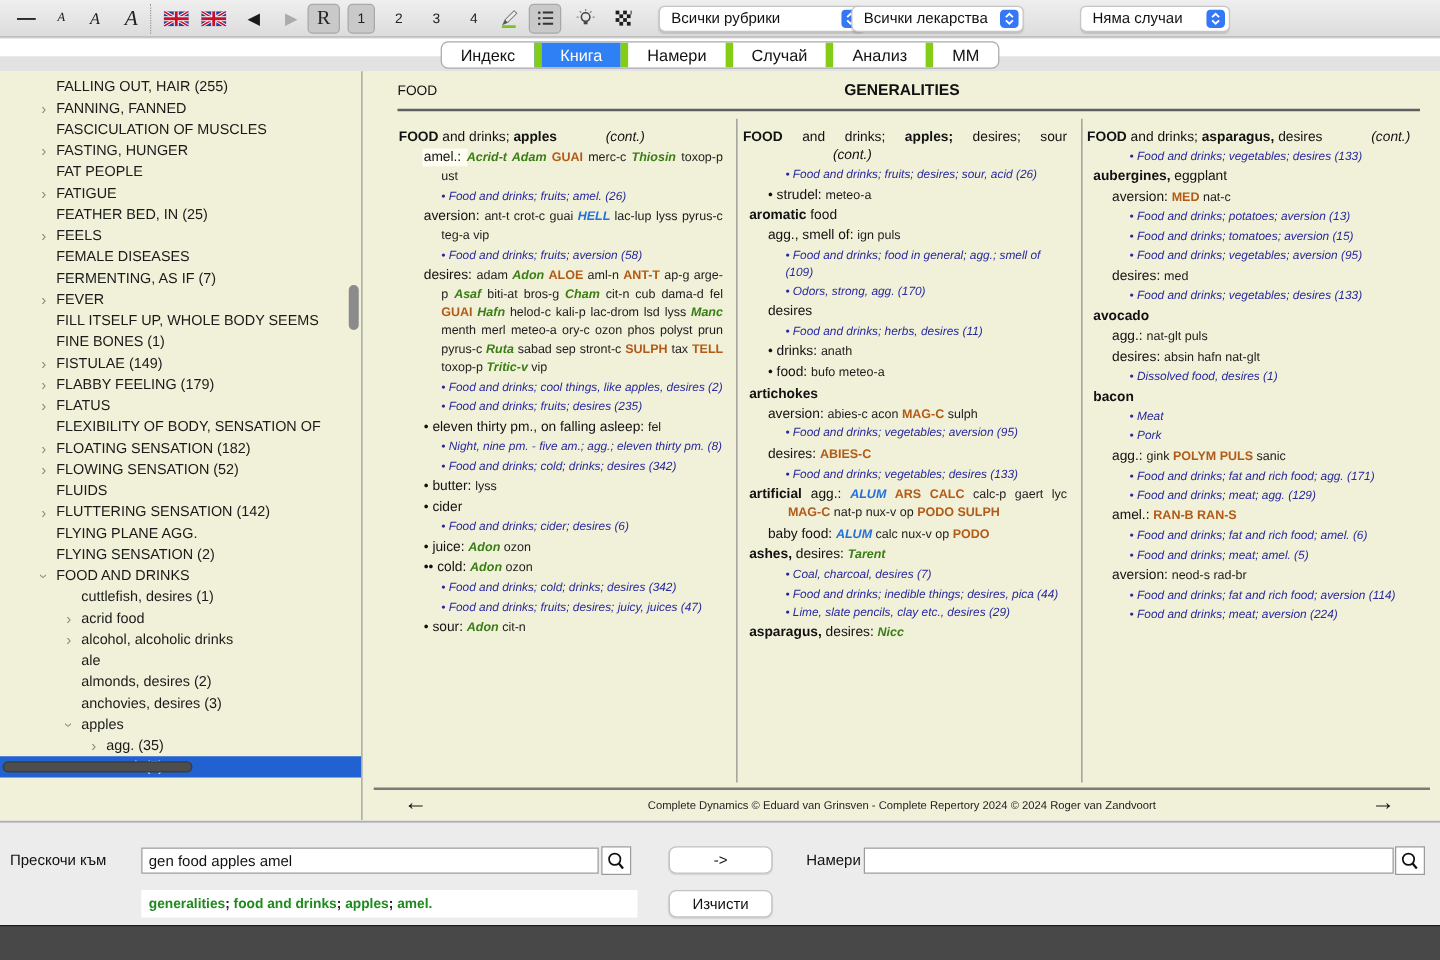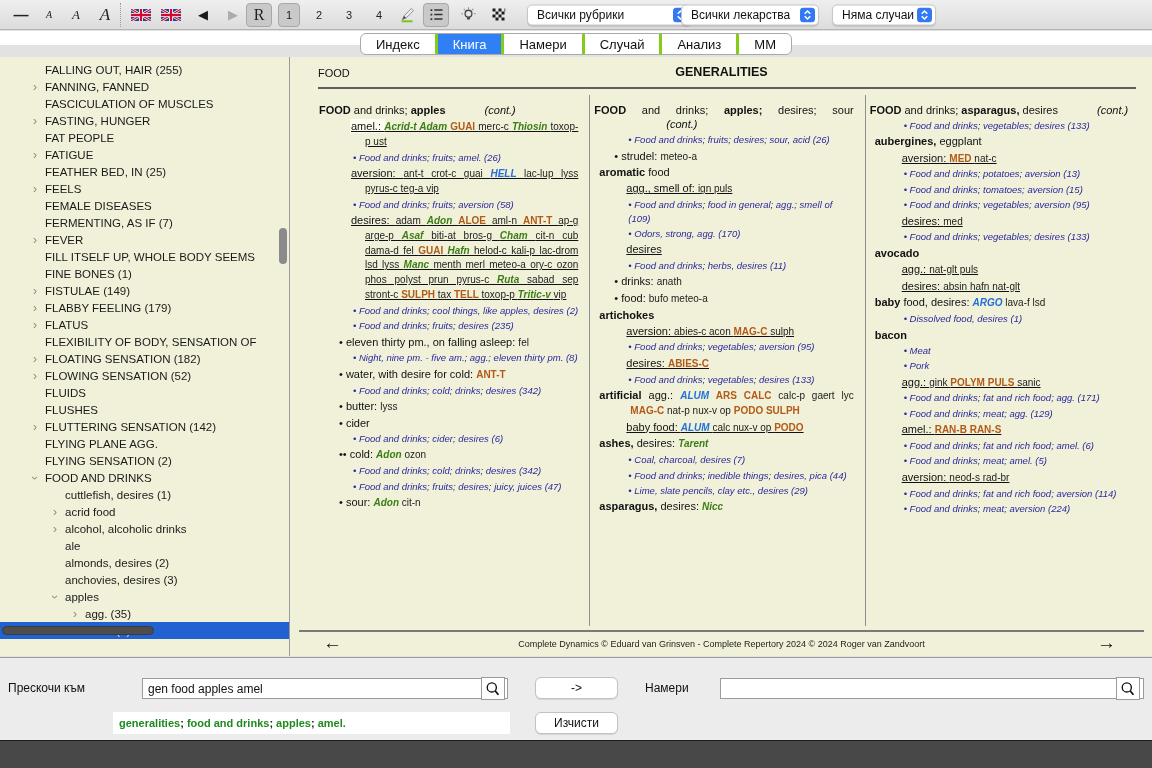--- a/index.html
+++ b/index.html
@@ -24,21 +24,21 @@
   .numb { font-size:11px; }
   .dd { height:21px; background:#fff; border:1px solid #c6c6c6; border-radius:5px;
     box-shadow:0 1px 1px rgba(0,0,0,.12); display:flex; align-items:center;
     justify-content:space-between; padding:0 3px 0 9px; font-size:12px; color:#111; }
 
   
   .tabbar { position:absolute; top:31px; left:0; right:0; height:14px; background:#fff; }
   .tabwrap { position:absolute; left:50%; top:2px; transform:translateX(-50%); display:flex;
     border:1px solid #a9a9a9; border-radius:6px; overflow:hidden; height:22px; background:#fff; }
   .tab { padding:0 15px; font-size:13px; color:#111; display:flex; align-items:center;
-    border-left:3px solid #84cc16; }
+    border-left:6px solid #84cc16; }
   .tab:first-child { border-left:none; }
   .tab.active { background:#2f7ff5; color:#fff; }
 
   
   .main { position:absolute; top:57px; left:0; right:0; height:599px; background:#f1f1da; }
 
   .sidebar { position:absolute; left:0; top:0; width:290px; height:100%;
     background:#f1f1da; border-right:1px solid #9a9a9a; overflow:hidden; }
   .srow { position:relative; height:17px; display:flex; align-items:center;
     white-space:nowrap; font-size:11.5px; color:#1a1a1a; }
@@ -57,21 +57,21 @@
   .book-title { position:absolute; left:0; right:0; top:8px; text-align:center;
     font-size:12.5px; font-weight:bold; color:#111; }
   .book-rule { position:absolute; top:30px; left:27px; right:16px; height:2px; background:#5f5f5f; }
   .bcols { position:absolute; top:38px; left:24px; right:12px; bottom:30px; display:flex; }
   .bcol { flex:1 1 0; padding:8px 11px 0 4px; overflow:hidden; border-right:1px solid #8f8f8f; }
   .bcol:last-child { border-right:none; }
 
   .p { margin-bottom:2px; line-height:1.28; font-size:11px; color:#111; }
   .p.h  { padding-left:36px; text-indent:-36px; text-align:justify; }
   .p.h2 { margin-left:5px; padding-left:31px; text-indent:-31px; text-align:justify; }
-  .p.s  { margin-left:32px; padding-left:14px; text-indent:-14px; text-align:justify;text-decoration:underline; }
+  .p.s  { margin-left:20px; padding-left:14px; text-indent:-14px; text-align:justify; }
   .p.b  { margin-left:20px; padding-left:14px; text-indent:-14px; }
   .p.r  { margin-left:34px; line-height:1.22; }
   .t-b { font-weight:bold; }
   .t-i { font-style:italic;padding-left:36px; }
   .t-l { font-size:11px; }
   .t-lh { font-size:11px; background:#fefef2; box-shadow:0 0 0 1px #fefef2; }
   .t-r1 { font-size:10px; color:#1c1c1c; }
   .t-r2 { font-size:10px; color:#3a7d15; font-weight:bold; font-style:italic; }
   .t-r3 { font-size:10px; color:#b25a17; font-weight:bold; }
   .t-r4 { font-size:10px; color:#2470da; font-weight:bold; font-style:italic; }
@@ -81,21 +81,21 @@
   .book-footer { position:absolute; bottom:7px; left:0; right:0; text-align:center;
     font-size:9px; color:#222; }
   .nav-arrow { position:absolute; bottom:2px; font-size:19px; font-weight:bold; color:#111; }
   .nav-prev { left:32px; } .nav-next { right:36px; }
 
   
   .bottom { position:absolute; top:657px; left:0; right:0; height:100px;
     background:#ececec; border-top:1px solid #9c9c9c; }
   .blabel { position:absolute; font-size:12px; color:#111; }
   .binput { position:absolute; height:21px; background:#fff; border:1px solid #9b9b9b;
-    font-size:12px; font-family:"Liberation Sans",sans-serif; padding:0 5px; color:#111;margin-left:29px; }
+    font-size:12px; font-family:"Liberation Sans",sans-serif; padding:0 5px; color:#111; }
   .magbtn { position:absolute; width:24px; height:23px; background:#fff;
     border:1px solid #9b9b9b; display:flex; align-items:center; justify-content:center; }
   .rbtnw { position:absolute; height:22px; background:#fff; border:1px solid #c2c2c2;
     border-radius:6px; box-shadow:0 1px 1px rgba(0,0,0,.1); font-size:12px; color:#111;
     display:flex; align-items:center; justify-content:center; }
   .bcrumb { position:absolute; left:113px; top:54px; width:397px; height:22px; background:#fff;
     font-size:11px; font-weight:bold; line-height:22px; padding-left:6px; white-space:nowrap; overflow:hidden; }
   .bc-part { color:#1e8a1e; }
   .bc-sep { color:#222; }
 
@@ -196,21 +196,21 @@
         </svg>
     </div>
     <div class="dd" style="left:681px;width:138px">
       <span>Всички лекарства</span>
       <svg width="15" height="15" viewBox="0 0 14 14">
           <rect width="14" height="14" rx="3.5" fill="#3478f6"></rect>
           <path d="M4.4,5.8 7,3.3 9.6,5.8" fill="none" stroke="#fff" stroke-width="1.5"></path>
           <path d="M4.4,8.2 7,10.7 9.6,8.2" fill="none" stroke="#fff" stroke-width="1.5"></path>
         </svg>
     </div>
-    <div class="dd" style="left:832px;width:104px">
+    <div class="dd" style="left:864px;width:120px">
       <span>Няма случаи</span>
       <svg width="15" height="15" viewBox="0 0 14 14">
           <rect width="14" height="14" rx="3.5" fill="#3478f6"></rect>
           <path d="M4.4,5.8 7,3.3 9.6,5.8" fill="none" stroke="#fff" stroke-width="1.5"></path>
           <path d="M4.4,8.2 7,10.7 9.6,8.2" fill="none" stroke="#fff" stroke-width="1.5"></path>
         </svg>
     </div>
   </div>
 
   <div class="tabbar">
@@ -299,24 +299,20 @@
             <span class="arr" style="margin-left: 28px;">›</span>
             <span class="slabel">FLOATING SENSATION (182)</span>
           </div>
           <div class="srow">
             <span class="arr" style="margin-left: 28px;">›</span>
             <span class="slabel">FLOWING SENSATION (52)</span>
           </div>
           <div class="srow">
             <span class="arr" style="margin-left: 28px;"></span>
             <span class="slabel">FLUIDS</span>
-          </div>
-          <div class="srow">
-            <span class="arr" style="margin-left: 28px;"></span>
-            <span class="slabel">FLUSHES</span>
           </div>
           <div class="srow">
             <span class="arr" style="margin-left: 28px;">›</span>
             <span class="slabel">FLUTTERING SENSATION (142)</span>
           </div>
           <div class="srow">
             <span class="arr" style="margin-left: 28px;"></span>
             <span class="slabel">FLYING PLANE AGG.</span>
           </div>
           <div class="srow">
@@ -376,25 +372,25 @@
             <div class="p h"><span class="t-b">FOOD</span><span class="t-n"> and drinks; </span><span class="t-b">apples </span><span class="t-i">(cont.)</span></div>
             <div class="p s"><span class="t-lh">amel.: </span><span class="t-r2">Acrid-t Adam </span><span class="t-r3">GUAI </span><span class="t-r1">merc-c </span><span class="t-r2">Thiosin </span><span class="t-r1">toxop-p ust</span></div>
             <div class="p r"><span class="t-ref">• Food and drinks; fruits; amel. (26)</span></div>
             <div class="p s"><span class="t-l">aversion: </span><span class="t-r1">ant-t crot-c guai </span><span class="t-r4">HELL </span><span class="t-r1">lac-lup lyss pyrus-c teg-a vip</span></div>
             <div class="p r"><span class="t-ref">• Food and drinks; fruits; aversion (58)</span></div>
             <div class="p s"><span class="t-l">desires: </span><span class="t-r1">adam </span><span class="t-r2">Adon </span><span class="t-r3">ALOE </span><span class="t-r1">aml-n </span><span class="t-r3">ANT-T </span><span class="t-r1">ap-g arge-p </span><span class="t-r2">Asaf </span><span class="t-r1">biti-at bros-g </span><span class="t-r2">Cham </span><span class="t-r1">cit-n cub dama-d fel </span><span class="t-r3">GUAI </span><span class="t-r2">Hafn </span><span class="t-r1">helod-c kali-p lac-drom lsd lyss </span><span class="t-r2">Manc </span><span class="t-r1">menth merl meteo-a ory-c ozon phos polyst prun pyrus-c </span><span class="t-r2">Ruta </span><span class="t-r1">sabad sep stront-c </span><span class="t-r3">SULPH </span><span class="t-r1">tax </span><span class="t-r3">TELL </span><span class="t-r1">toxop-p </span><span class="t-r2">Tritic-v </span><span class="t-r1">vip</span></div>
             <div class="p r"><span class="t-ref">• Food and drinks; cool things, like apples, desires (2)</span></div>
             <div class="p r"><span class="t-ref">• Food and drinks; fruits; desires (235)</span></div>
             <div class="p b"><span class="t-n">• </span><span class="t-l">eleven thirty pm., on falling asleep: </span><span class="t-r1">fel</span></div>
             <div class="p r"><span class="t-ref">• Night, nine pm. - five am.; agg.; eleven thirty pm. (8)</span></div>
-            <div class="p b"><span class="t-n">• </span><span class="t-l">water, with desire for cold: </span><span class="t-r3">ANT-T</span></div>
             <div class="p r"><span class="t-ref">• Food and drinks; cold; drinks; desires (342)</span></div>
             <div class="p b"><span class="t-n">• </span><span class="t-l">butter: </span><span class="t-r1">lyss</span></div>
             <div class="p b"><span class="t-n">• </span><span class="t-l">cider</span></div>
             <div class="p r"><span class="t-ref">• Food and drinks; cider; desires (6)</span></div>
+            <div class="p b"><span class="t-n">• </span><span class="t-l">juice: </span><span class="t-r2">Adon </span><span class="t-r1">ozon</span></div>
             <div class="p b"><span class="t-n">•• </span><span class="t-l">cold: </span><span class="t-r2">Adon </span><span class="t-r1">ozon</span></div>
             <div class="p r"><span class="t-ref">• Food and drinks; cold; drinks; desires (342)</span></div>
             <div class="p r"><span class="t-ref">• Food and drinks; fruits; desires; juicy, juices (47)</span></div>
             <div class="p b"><span class="t-n">• </span><span class="t-l">sour: </span><span class="t-r2">Adon </span><span class="t-r1">cit-n</span></div>
           </div>
         <div class="bcol">
             <div class="p h"><span class="t-b">FOOD</span><span class="t-n"> and drinks; </span><span class="t-b">apples;</span><span class="t-n"> desires; sour </span><span class="t-i">(cont.)</span></div>
             <div class="p r"><span class="t-ref">• Food and drinks; fruits; desires; sour, acid (26)</span></div>
             <div class="p b"><span class="t-n">• </span><span class="t-l">strudel: </span><span class="t-r1">meteo-a</span></div>
             <div class="p h2"><span class="t-b">aromatic</span><span class="t-n"> food</span></div>
@@ -424,21 +420,20 @@
             <div class="p h2"><span class="t-b">aubergines,</span><span class="t-n"> eggplant</span></div>
             <div class="p s"><span class="t-l">aversion: </span><span class="t-r3">MED </span><span class="t-r1">nat-c</span></div>
             <div class="p r"><span class="t-ref">• Food and drinks; potatoes; aversion (13)</span></div>
             <div class="p r"><span class="t-ref">• Food and drinks; tomatoes; aversion (15)</span></div>
             <div class="p r"><span class="t-ref">• Food and drinks; vegetables; aversion (95)</span></div>
             <div class="p s"><span class="t-l">desires: </span><span class="t-r1">med</span></div>
             <div class="p r"><span class="t-ref">• Food and drinks; vegetables; desires (133)</span></div>
             <div class="p h2"><span class="t-b">avocado</span></div>
             <div class="p s"><span class="t-l">agg.: </span><span class="t-r1">nat-glt puls</span></div>
             <div class="p s"><span class="t-l">desires: </span><span class="t-r1">absin hafn nat-glt</span></div>
-            <div class="p h2"><span class="t-b">baby</span><span class="t-l"> food, desires: </span><span class="t-r4">ARGO </span><span class="t-r1">lava-f lsd</span></div>
             <div class="p r"><span class="t-ref">• Dissolved food, desires (1)</span></div>
             <div class="p h2"><span class="t-b">bacon</span></div>
             <div class="p r"><span class="t-ref">• Meat</span></div>
             <div class="p r"><span class="t-ref">• Pork</span></div>
             <div class="p s"><span class="t-l">agg.: </span><span class="t-r1">gink </span><span class="t-r3">POLYM PULS </span><span class="t-r1">sanic</span></div>
             <div class="p r"><span class="t-ref">• Food and drinks; fat and rich food; agg. (171)</span></div>
             <div class="p r"><span class="t-ref">• Food and drinks; meat; agg. (129)</span></div>
             <div class="p s"><span class="t-l">amel.: </span><span class="t-r3">RAN-B RAN-S</span></div>
             <div class="p r"><span class="t-ref">• Food and drinks; fat and rich food; amel. (6)</span></div>
             <div class="p r"><span class="t-ref">• Food and drinks; meat; amel. (5)</span></div>

